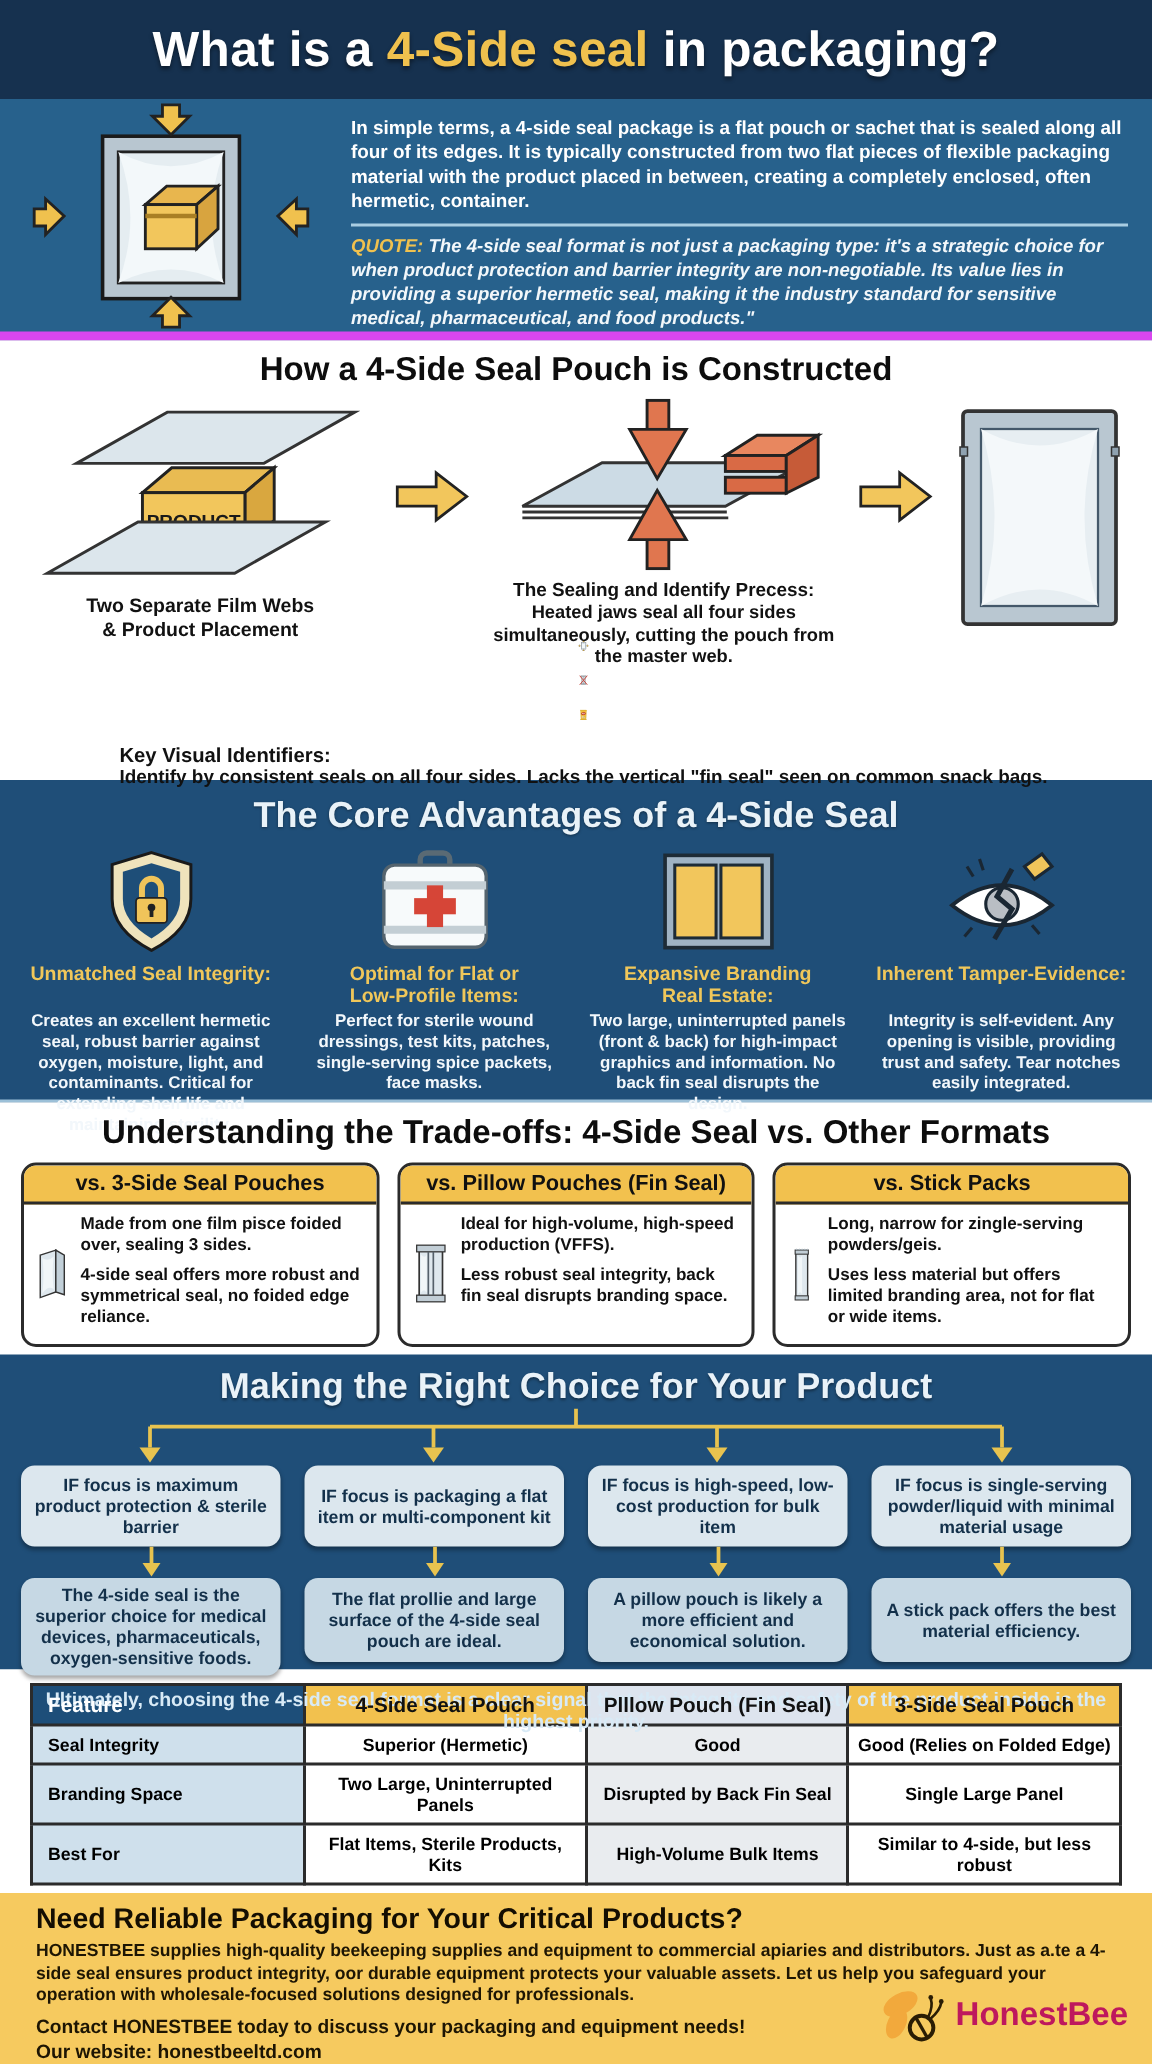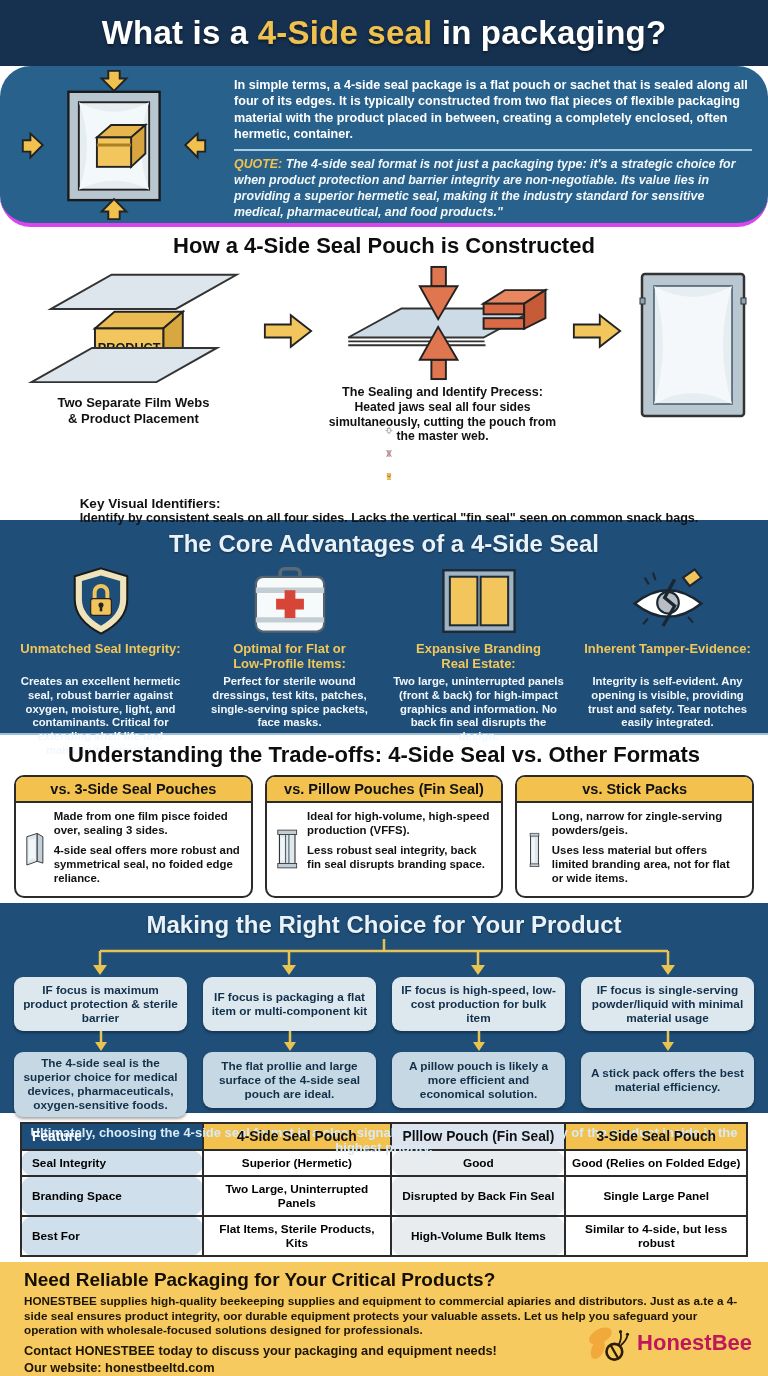--- a/index.html
+++ b/index.html
@@ -7,21 +7,21 @@
   body { font-family:"Liberation Sans", sans-serif; background:#fff; }
   .page { width:768px; height:1376px; overflow:hidden; position:relative; }
   .pre { white-space:pre-line; }
 
   
   .hdr { height:66px; background:#16314f; display:flex; align-items:center; justify-content:center; }
   .hdr h1 { color:#ffffff; font-size:33px; font-weight:800; letter-spacing:.2px; text-shadow:0 2px 3px rgba(0,0,0,.45); }
   .hdr .hl { color:#f0c14e; }
 
   
-  .intro { height:161px; background:#27618c; display:flex; border-bottom:4px solid #d946ef;border-radius:31px; }
+  .intro { height:161px; background:#27618c; display:flex; border-bottom:6px solid #d946ef; }
   .intro-fig { width:228px; display:flex; align-items:center; justify-content:center; }
   .intro-txt { flex:1; padding:11px 16px 0 6px; color:#fff; }
   .intro-p { font-size:12.6px; font-weight:700; line-height:1.3; }
   .intro-div { border:none; border-top:2px solid #a9cde2; margin:7px 0 6px; }
   .quote { font-size:12.4px; font-weight:700; font-style:italic; line-height:1.28; color:#f2f7fa; }
   .quote-label { color:#f0c14e; }
 
   
   .constr { height:293px; background:#ffffff; color:#111; padding-top:6px; }
   .sec-h-dark { text-align:center; font-size:22px; font-weight:800; color:#0d0d0d; }
@@ -66,21 +66,21 @@
 
   
   .summary { height:149px; background:#fff; padding:9px 20px 0; }
   .summary h2 { font-size:20px; font-weight:800; color:#0d0d0d; margin-bottom:6px; }
   table.sumtab { width:100%; border-collapse:collapse; }
   .sumtab th, .sumtab td { border:2px solid #2b2b2b; }
   .sumtab th { font-size:13.8px; font-weight:800; padding:5px 4px; text-align:center; color:#111; }
   .sumtab th.th-feature { background:#1d4e79; color:#fff; text-align:left; padding-left:10px; width:25%; }
   .sumtab th.th-yellow { background:#f2c14e; width:26%; }
   .sumtab th.th-pale { background:#dde4ee; width:24%; }
-  .sumtab td { font-size:11.8px; font-weight:700; text-align:center; padding:5px 3px; background:#fff;border-radius:13px; }
+  .sumtab td { font-size:11.8px; font-weight:700; text-align:center; padding:5px 3px; background:#fff; }
   .sumtab td.row-label { background:#cfe0ec; text-align:left; padding-left:10px; font-weight:800; }
   .sumtab td.pale-col { background:#e9ecef; }
 
   
   .foot { height:114px; background:#f6ca5f; padding:7px 24px 0; color:#1d1503; position:relative; }
   .foot h2 { font-size:19px; font-weight:800; margin-bottom:3px; color:#140e02; }
   .foot-body { font-size:11.7px; font-weight:600; line-height:1.26; max-width:730px; }
   .foot-contact { font-size:12.8px; font-weight:800; margin-top:5px; }
   .foot-site { font-size:12.8px; font-weight:700; margin-top:2px; }
   .brand { position:absolute; right:16px; bottom:12px; display:flex; align-items:center; gap:4px; }

